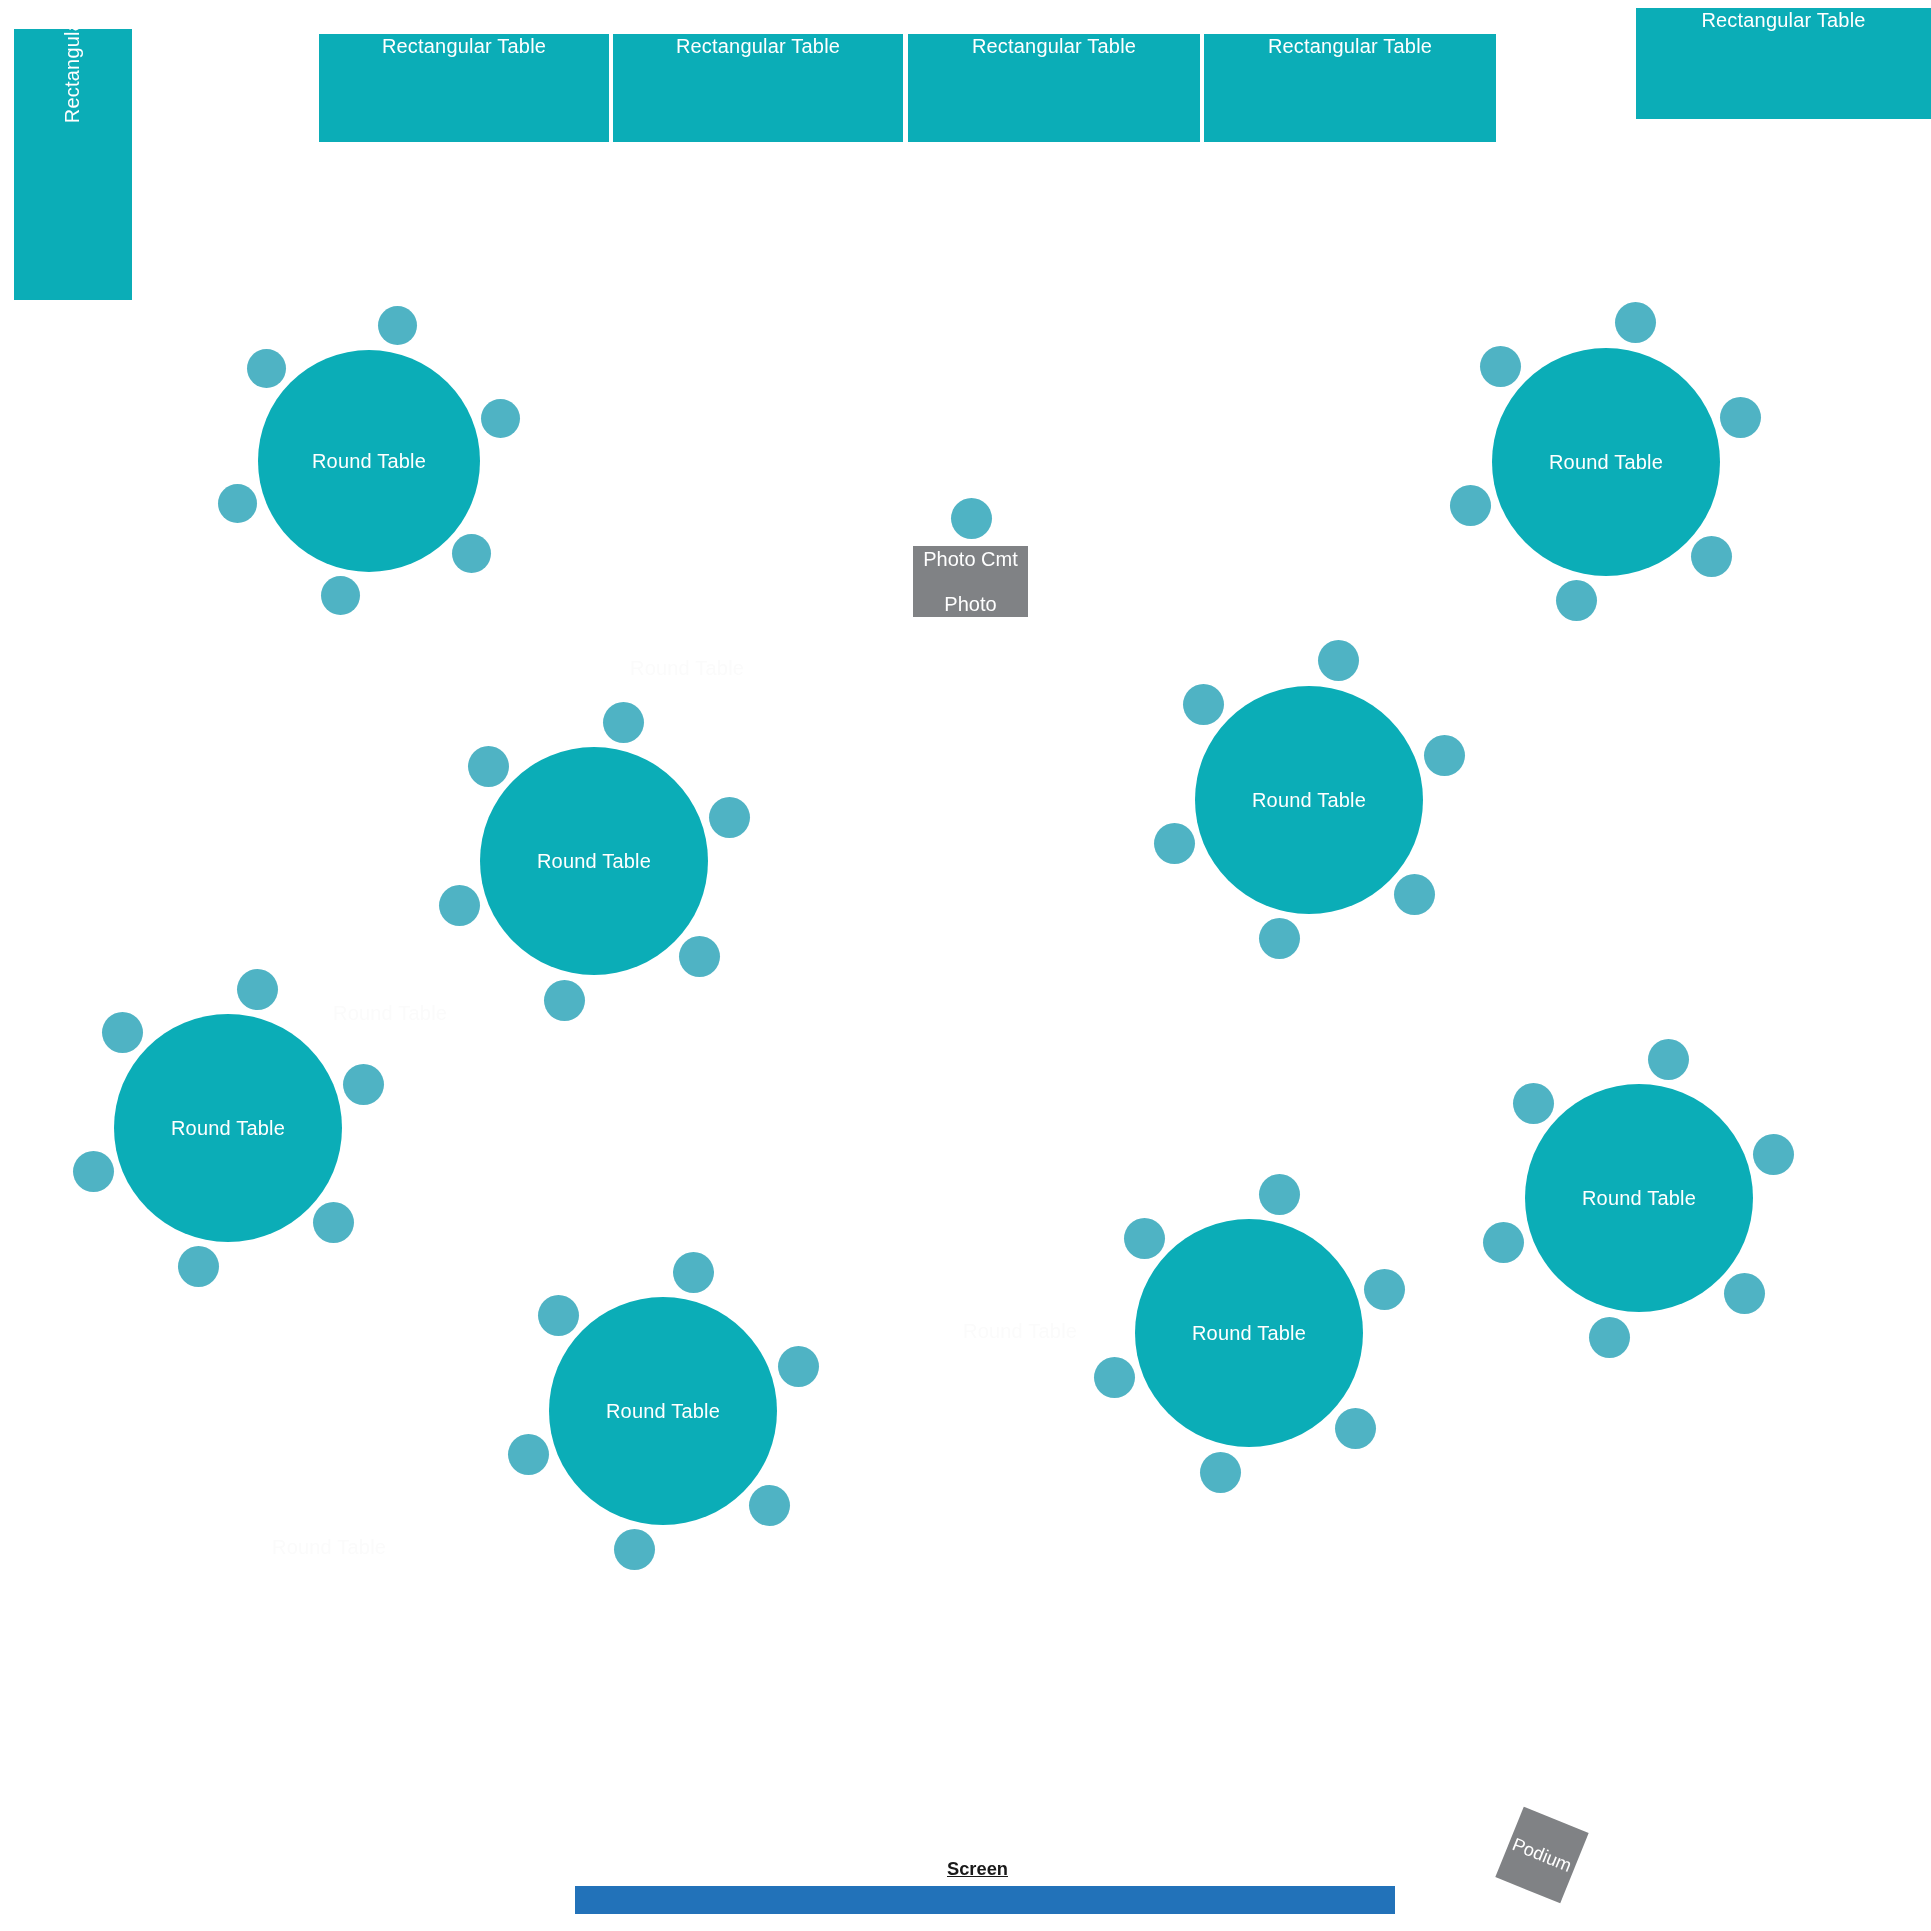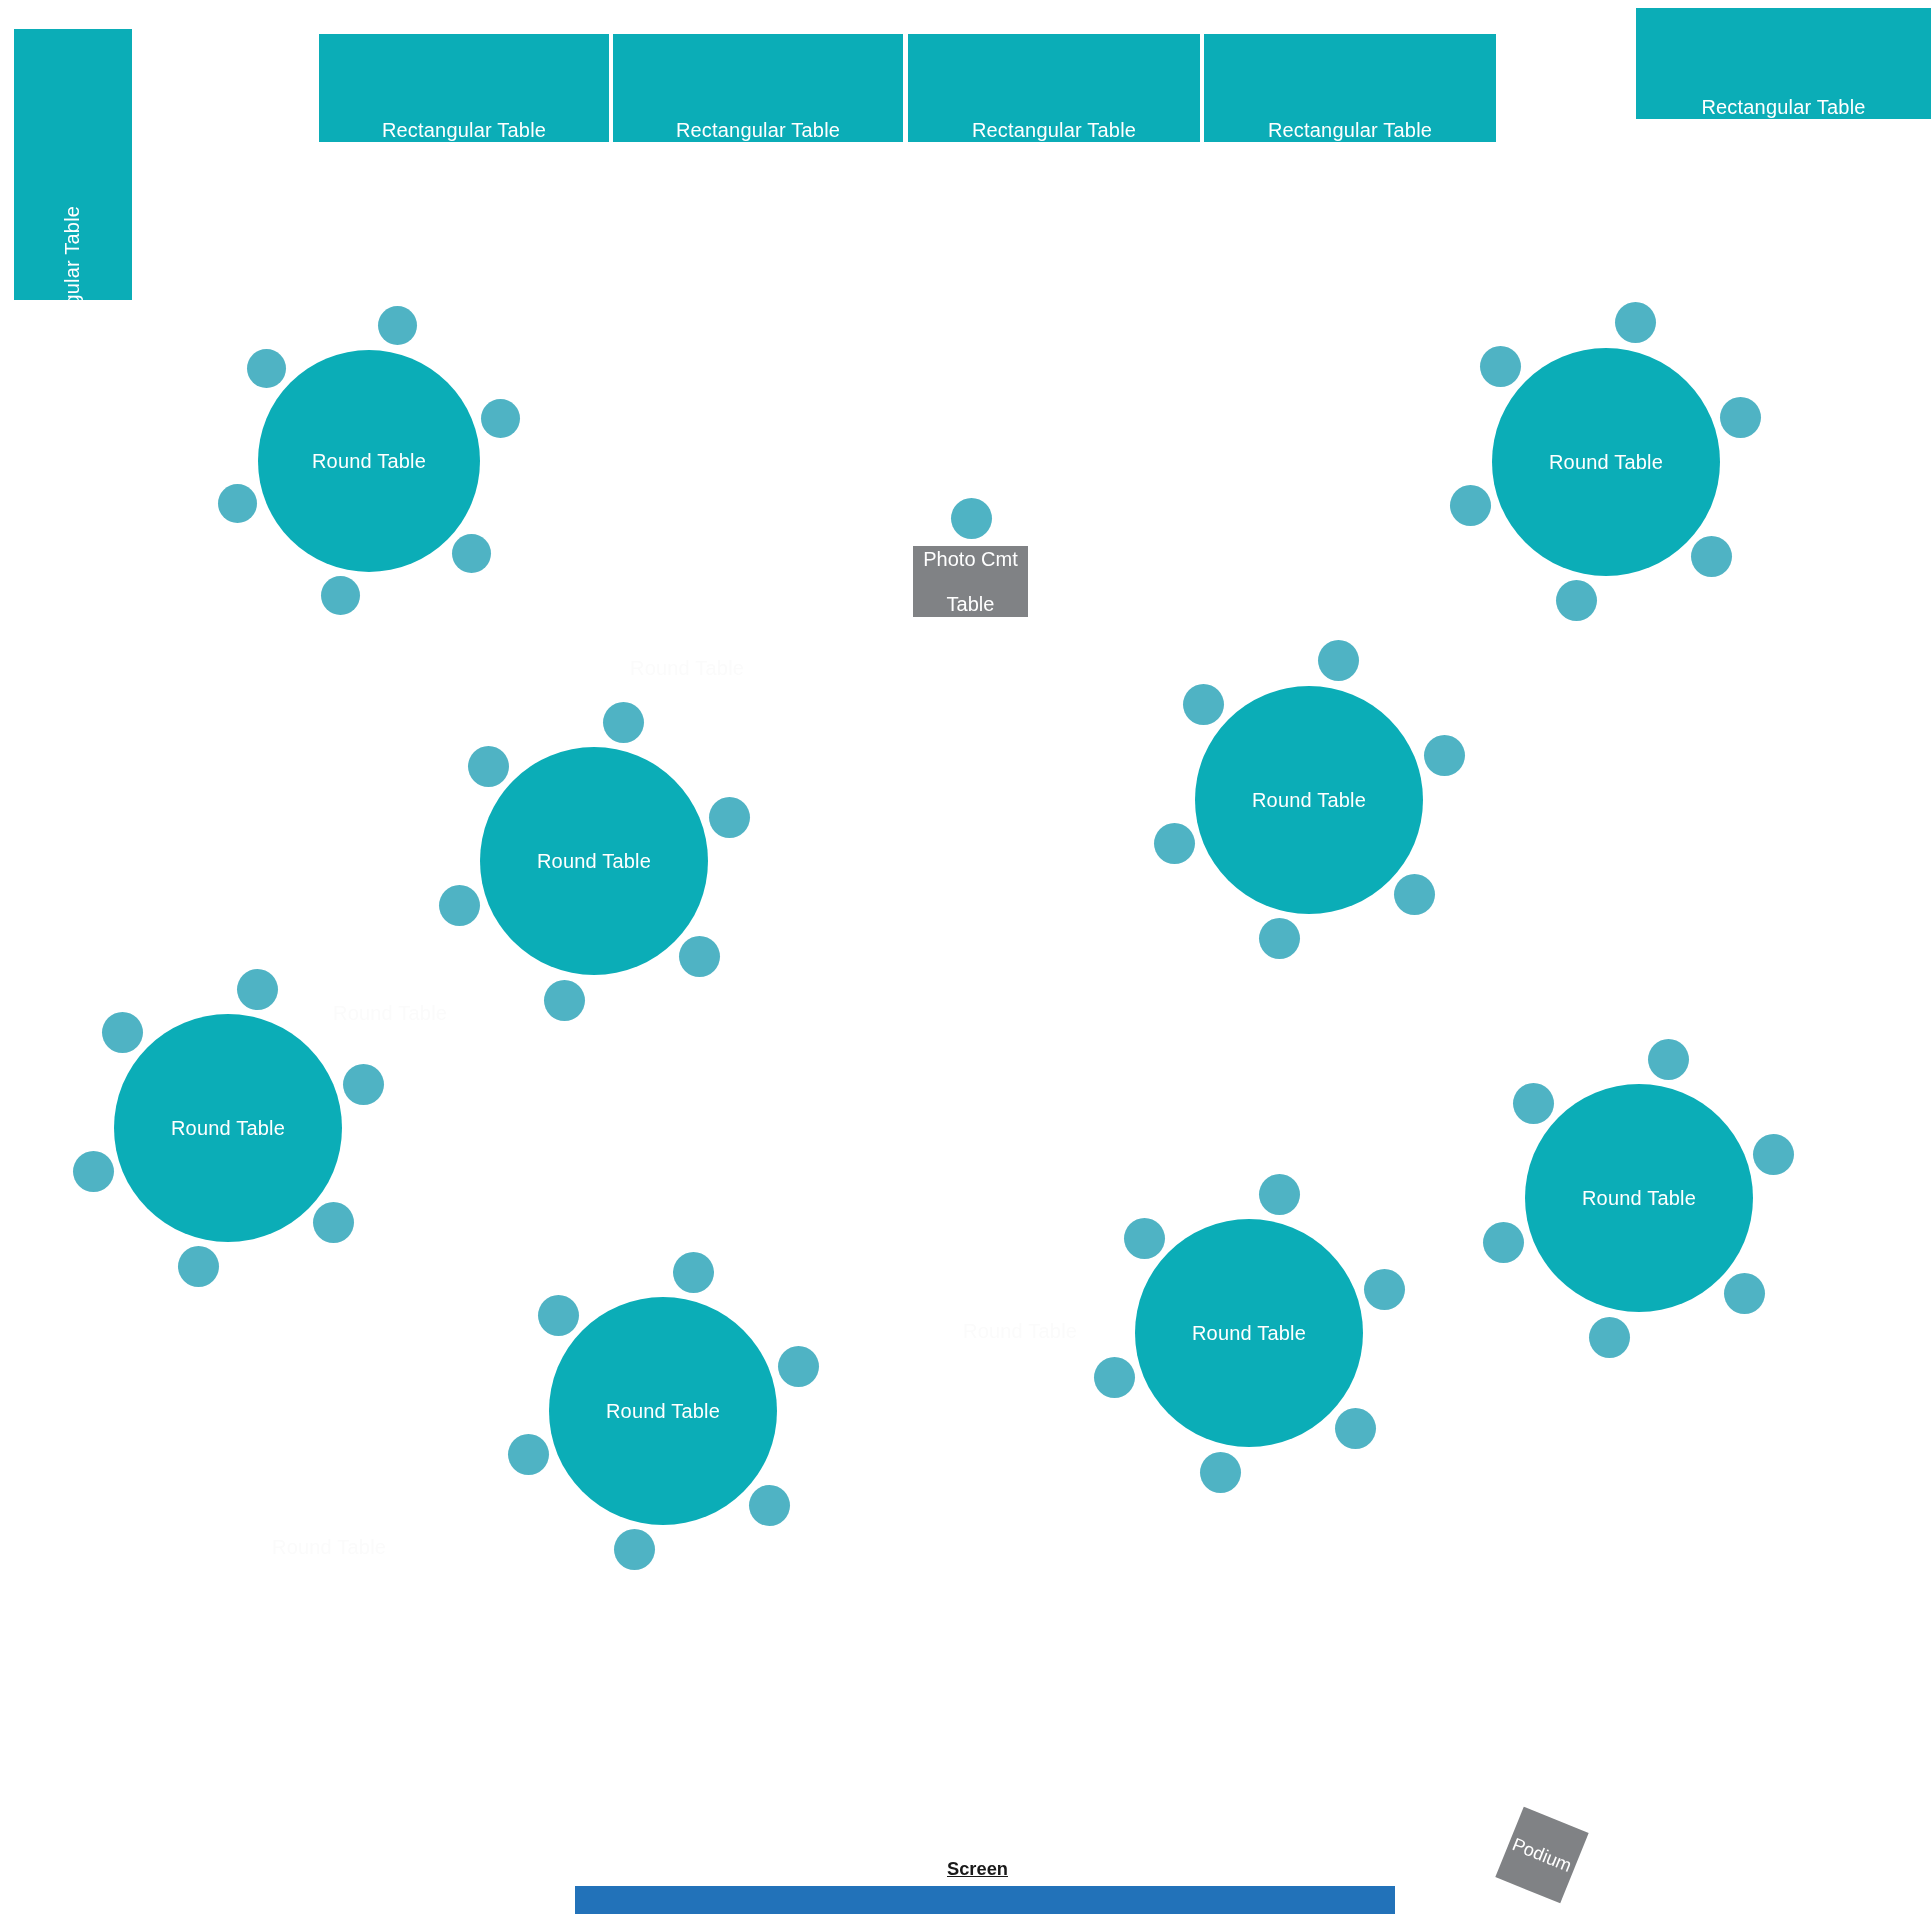--- a/index.html
+++ b/index.html
@@ -16,21 +16,21 @@
     height: 1931px;
     background: #ffffff;
     overflow: hidden;
   }
   .rect-table {
     position: absolute;
     background: #0BADB7;
     color: #ffffff;
     font-size: 20px;
     display: flex;
-    align-items: flex-end;
+    align-items: flex-start;
     justify-content: center;
     text-align: center;
     line-height: 1.2;
     letter-spacing: 0.2px;
     box-sizing: border-box;
   }
   .rect-table.vertical > .rect-label {
     transform: rotate(-90deg);
     white-space: nowrap;
   }
@@ -208,21 +208,21 @@
         <span>Round Table</span>
       </div>
     </div>
     <div class="ghost-label" style="left: 630px; top: 657px; color: rgb(251, 251, 251);">Round Table</div>
     <div class="ghost-label" style="left: 333px; top: 1002px; color: rgb(251, 251, 251);">Round Table</div>
     <div class="ghost-label" style="left: 963px; top: 1320px; color: rgb(251, 251, 251);">Round Table</div>
     <div class="ghost-label" style="left: 272px; top: 1536px; color: rgb(251, 251, 251);">Round Table</div>
     <div class="chair" style="left: 951px; top: 498px; width: 41px; height: 41px; background: rgb(79, 179, 196);"></div>
     <div class="gray-box" style="left: 913px; top: 546px; width: 115px; height: 71px; background: rgb(128, 130, 133); flex-direction: column; gap: 20px;">
       <span>Photo Cmt</span>
-      <span>Table</span>
+      <span>Photo</span>
     </div>
     <div class="podium" style="left: 1507px; top: 1817px; width: 70px; height: 76px; background: rgb(128, 130, 133);">
       <span>Podium</span>
     </div>
     <div class="screen-bar" style="left: 575px; top: 1886px; width: 820px; height: 28px; background: rgb(34, 114, 185);"></div>
     <div class="screen-label" style="left: 947px; top: 1858px; color: rgb(26, 26, 26);">Screen</div>
   </div>
 
 
 </body></html>

